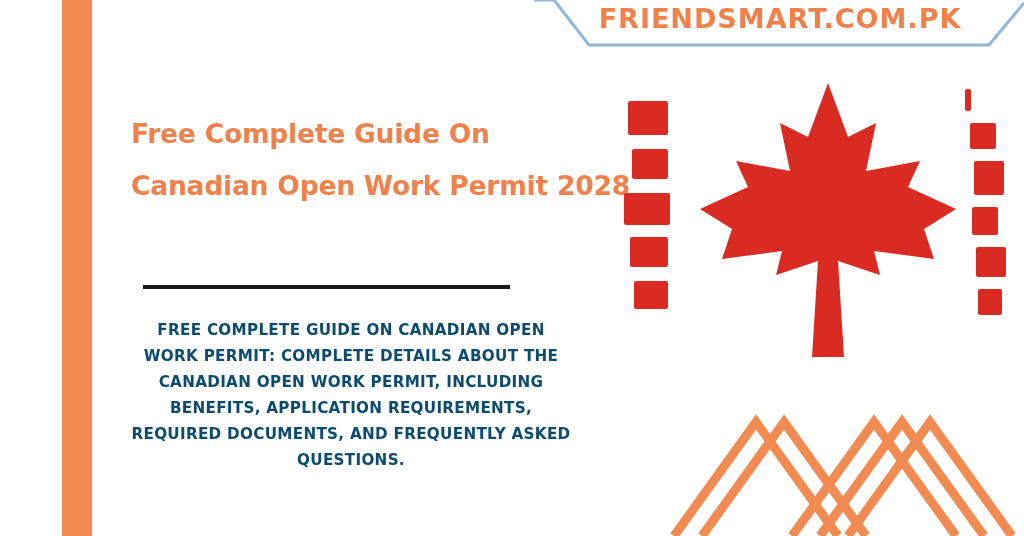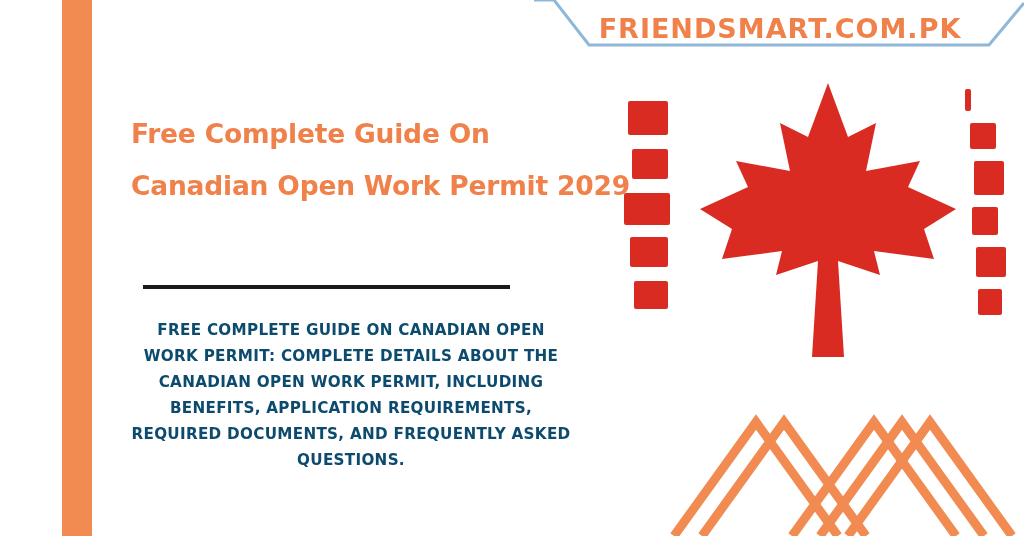--- a/index.html
+++ b/index.html
@@ -35,21 +35,21 @@
     left: 534px;
     width: 490px;
     height: 70px;
   }
   .top-banner .shape {
     position: absolute;
     inset: 0;
   }
   .top-banner .site-name {
     position: absolute;
-    top: 13px;
+    top: 3px;
     left: 36px;
     width: 420px;
     text-align: center;
     font-size: 27px;
     font-weight: bold;
     letter-spacing: 1px;
     color: #f0814a;
     font-family: "DejaVu Sans", sans-serif;
   }
 
@@ -123,21 +123,21 @@
 
   <div class="left-bar"></div>
 
   <div class="top-banner">
     <svg class="shape" viewBox="0 0 490 70" preserveAspectRatio="none">
       <polyline points="0,0 20,0 55,45 455,45 490,3" fill="none" stroke="#8fb8d8" stroke-width="3"></polyline>
     </svg>
     <div class="site-name">FRIENDSMART.COM.PK</div>
   </div>
 
-  <div class="headline">Free Complete Guide On Canadian Open Work Permit 2029</div>
+  <div class="headline">Free Complete Guide On Canadian Open Work Permit 2028</div>
 
   <div class="divider"></div>
 
   <div class="description">FREE COMPLETE GUIDE ON CANADIAN OPEN WORK PERMIT: COMPLETE DETAILS ABOUT THE CANADIAN OPEN WORK PERMIT, INCLUDING BENEFITS, APPLICATION REQUIREMENTS, REQUIRED DOCUMENTS, AND FREQUENTLY ASKED QUESTIONS.</div>
 
   <div class="flag-art">
 
     <div class="stroke" style="left:18px; top:26px; width:40px; height:34px;"></div>
     <div class="stroke" style="left:22px; top:74px; width:36px; height:30px;"></div>
     <div class="stroke" style="left:14px; top:118px; width:46px; height:32px;"></div>

